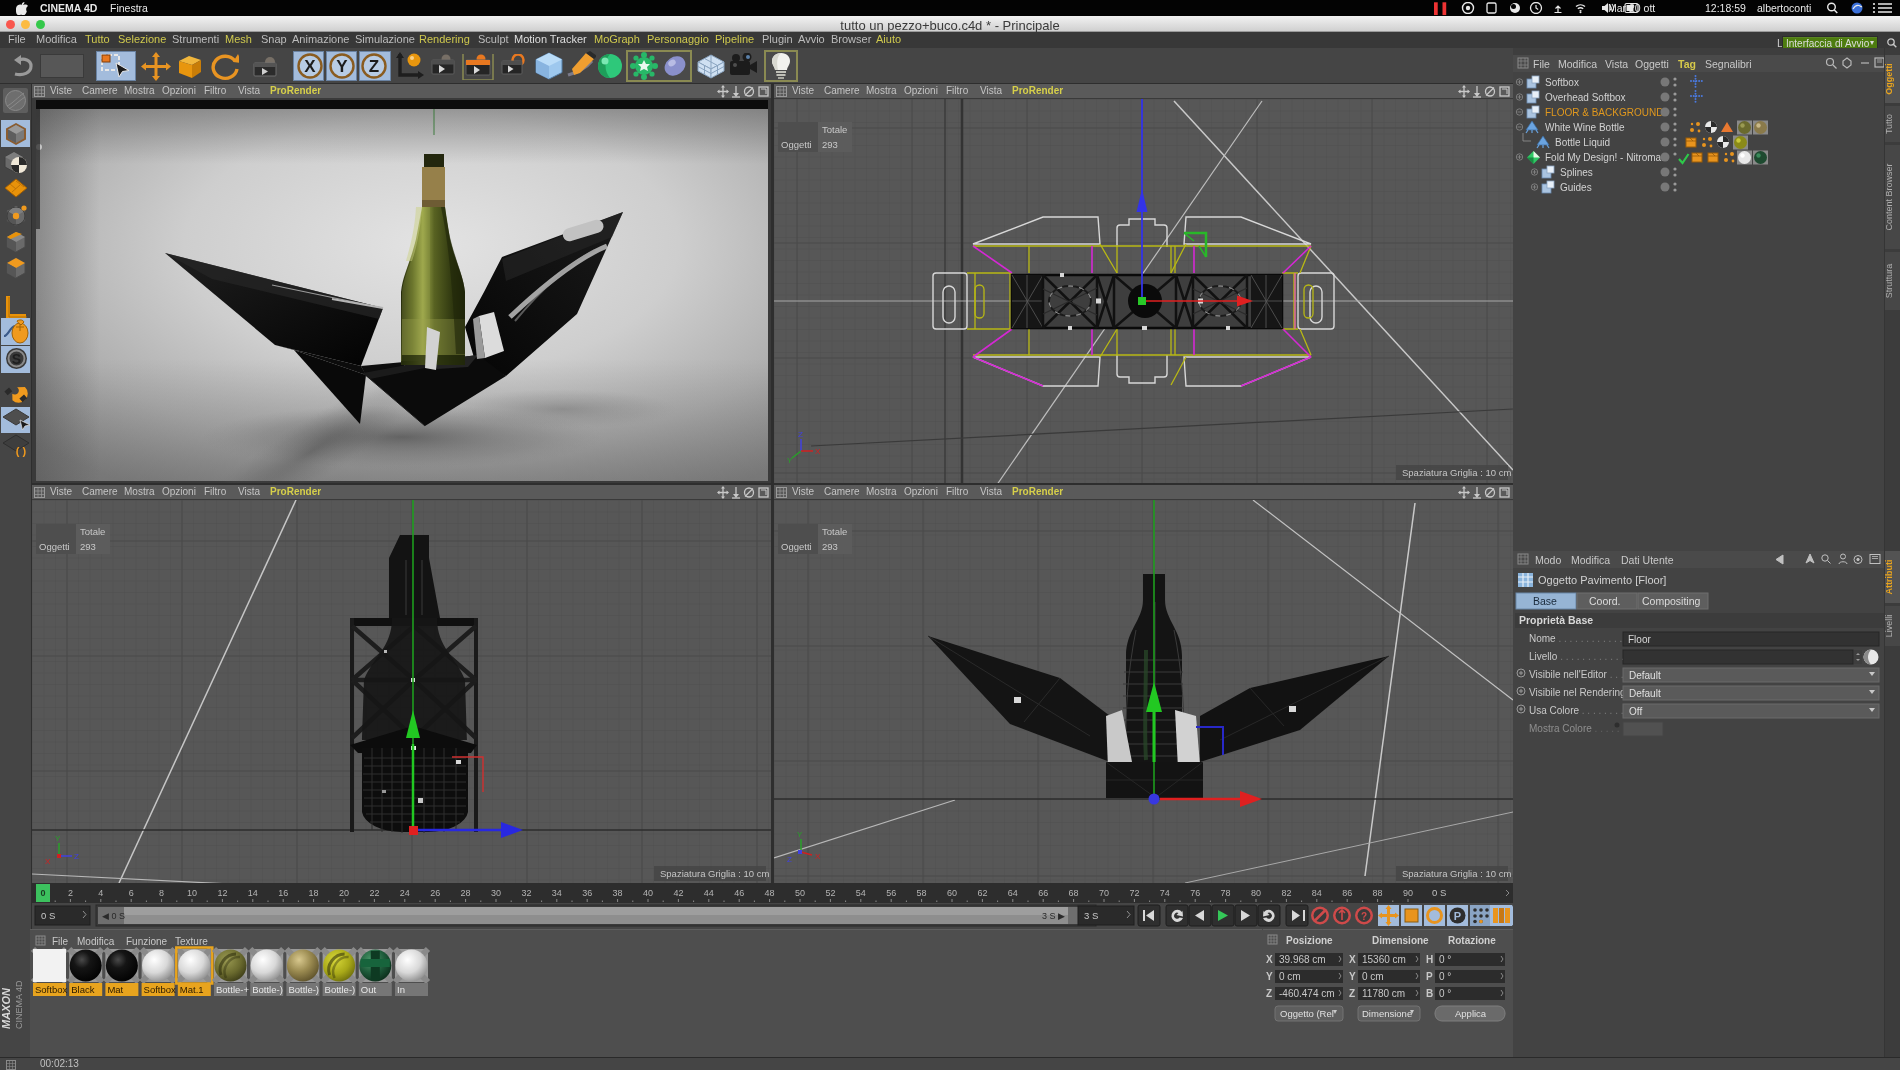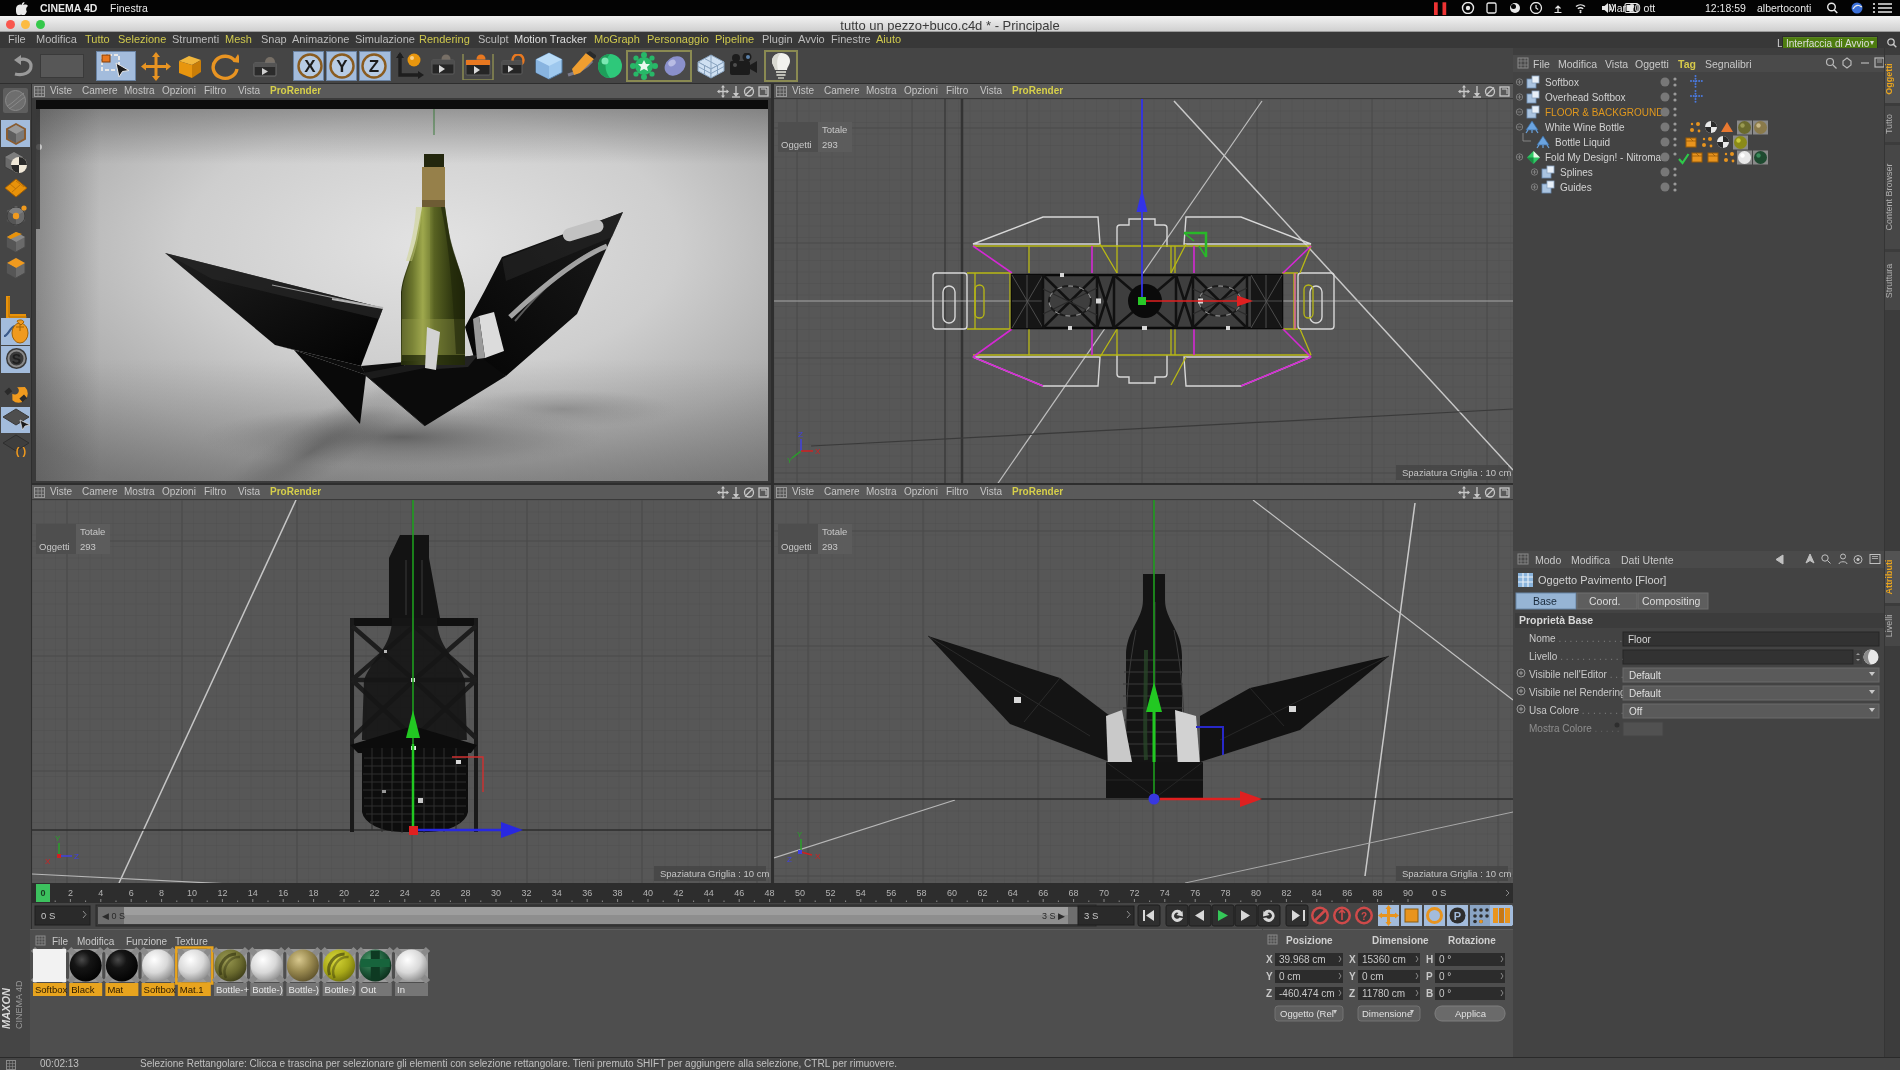--- a/index.html
+++ b/index.html
@@ -105,21 +105,21 @@
     <span style="left:292px;">Animazione</span>
     <span style="left:355px;">Simulazione</span>
     <span class="y" style="left:419px;">Rendering</span>
     <span style="left:478px;">Sculpt</span>
     <span class="w" style="left:514px;">Motion Tracker</span>
     <span class="y" style="left:594px;">MoGraph</span>
     <span class="y" style="left:647px;">Personaggio</span>
     <span class="y" style="left:715px;">Pipeline</span>
     <span style="left:762px;">Plugin</span>
     <span style="left:798px;">Avvio</span>
-    <span style="left:831px;">Finestre</span>
+    <span style="left:831px;">Browser</span>
     <span class="y" style="left:876px;">Aiuto</span>
     <span style="left:1741px;top:5px;color:#c8c8c8;margin-left:36px;">Layout:</span>
     <div class="abs" style="left:1782px;top:4px;width:96px;height:15px;background:#4d7c0f;border:1px solid #2c2c2c;color:#dcdcdc;font-size:10px;padding:1px 3px;box-shadow:0 1px 0 rgba(255,255,255,.08) inset;">Interfaccia di Avvio <span style="position:absolute;right:3px;top:1px;font-size:8px;">▾</span></div>
     <svg class="abs" style="left:1886px;top:5px" width="12" height="12" viewBox="0 0 12 12">
       <circle cx="5" cy="5" r="3.2" fill="none" stroke="#c9c9c9" stroke-width="1.3"></circle>
       <path d="M7.3 7.3l3 3" stroke="#c9c9c9" stroke-width="1.4"></path>
     </svg>
   </div>
   <div id="toolbar" class="abs">
     <svg class="abs" style="left:8px;top:6px" width="30" height="24" viewBox="0 0 30 24">
@@ -1479,15 +1479,14 @@
         <text x="8" y="578" transform="rotate(-90 8 578)">Livelli</text>
       </g>
     </svg>
   </div>
   <div id="statusbar" class="abs">
     <svg class="abs" style="left:6px;top:2px" width="10" height="10" viewBox="0 0 10 10">
       <rect x="0.5" y="0.5" width="9" height="9" fill="none" stroke="#8a8a8a"></rect>
       <path d="M3.5 0.5v9M6.5 0.5v9M0.5 3.5h9M0.5 6.5h9" stroke="#8a8a8a" stroke-width=".6"></path>
     </svg>
     <span class="abs" style="left:40px;top:0px;">00:02:13</span>
-    <span class="abs" style="left:140px;top:0px;">Selezione Rettangolare: Clicca e trascina per selezionare gli elementi con selezione rettangolare. Tieni premuto SHIFT per aggiungere alla selezione, CTRL per rimuovere.</span>
   </div>
 </div>
 
 </body></html>

